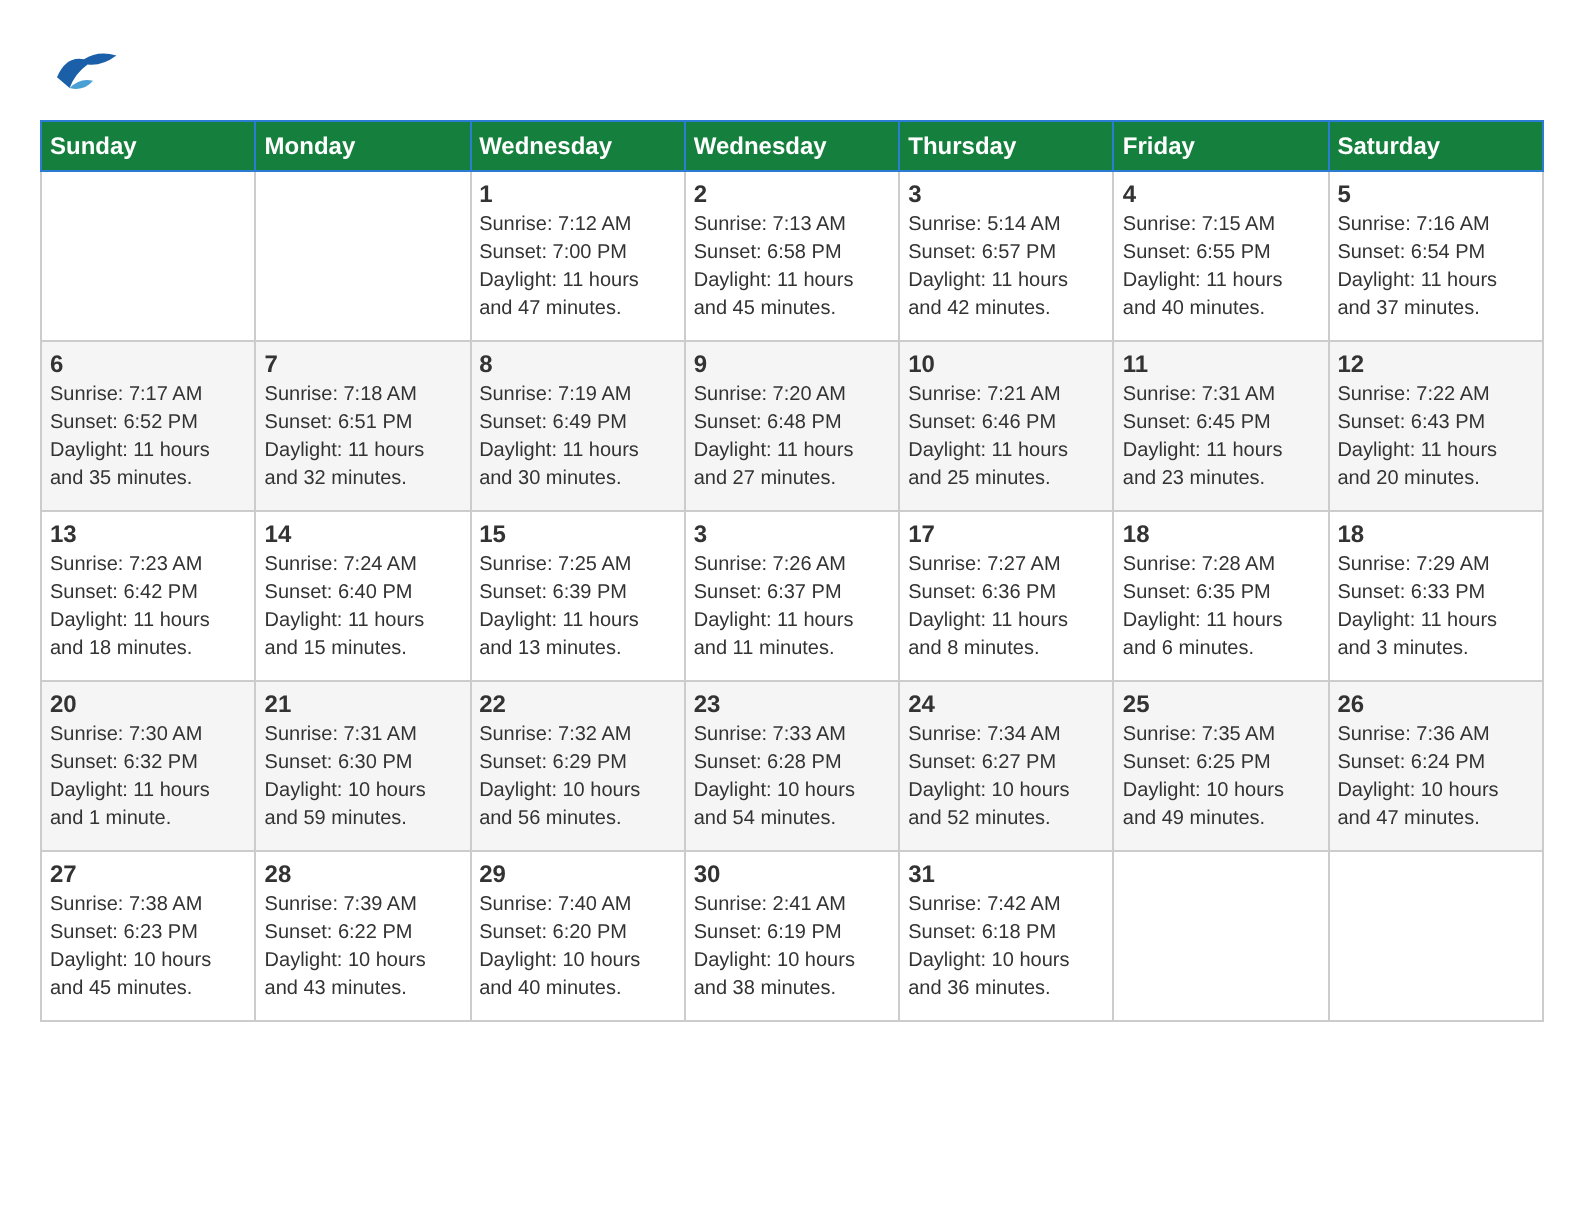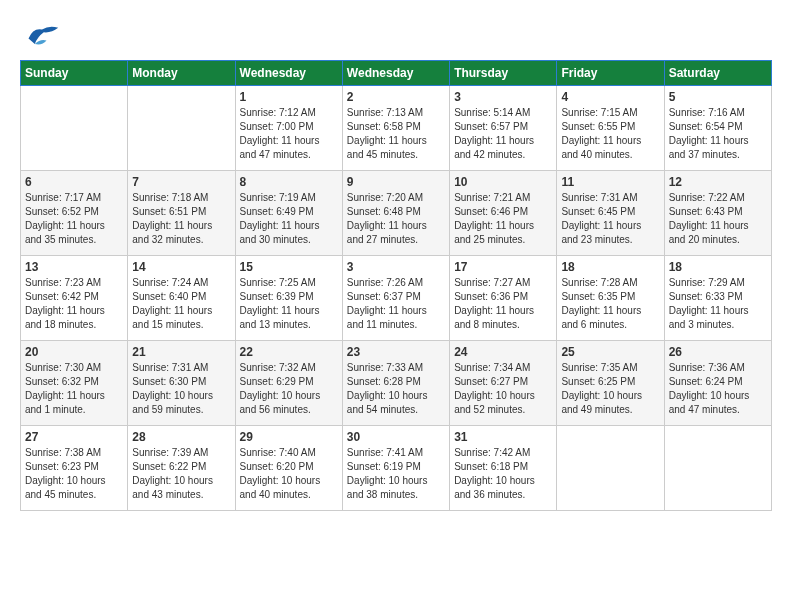--- a/index.html
+++ b/index.html
@@ -332,21 +332,21 @@
         </td>
         <td>
           <span class="day-number">29</span>
           <div class="day-info">Sunrise: 7:40 AM
 Sunset: 6:20 PM
 Daylight: 10 hours
 and 40 minutes.</div>
         </td>
         <td>
           <span class="day-number">30</span>
-          <div class="day-info">Sunrise: 7:41 AM
+          <div class="day-info">Sunrise: 2:41 AM
 Sunset: 6:19 PM
 Daylight: 10 hours
 and 38 minutes.</div>
         </td>
         <td>
           <span class="day-number">31</span>
           <div class="day-info">Sunrise: 7:42 AM
 Sunset: 6:18 PM
 Daylight: 10 hours
 and 36 minutes.</div>

